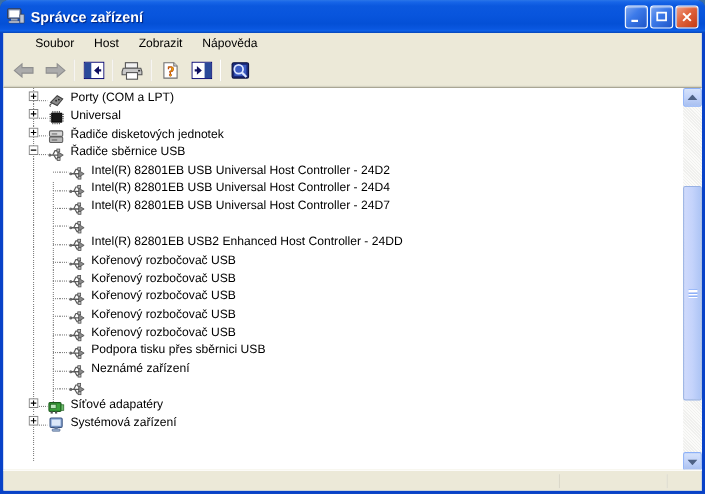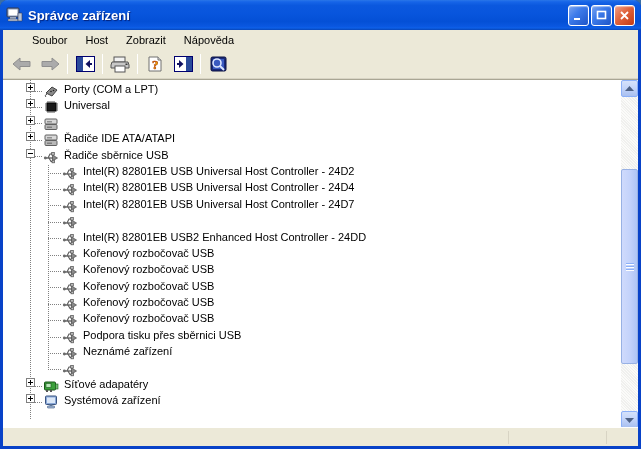--- a/index.html
+++ b/index.html
@@ -263,298 +263,280 @@
             </span>
       <span class="hconn"></span>
       <span class="tree-icon">
               <svg width="16" height="16" viewBox="0 0 16 16">
                 <rect x="2" y="3" width="12" height="5" rx="1" fill="#d8d8d8" stroke="#606060"></rect>
                 <rect x="2" y="8.5" width="12" height="5" rx="1" fill="#b8b8b8" stroke="#606060"></rect>
                 <rect x="4" y="5" width="5" height="1.5" fill="#909090"></rect>
                 <rect x="4" y="10.5" width="5" height="1.5" fill="#808080"></rect>
               </svg>
             </span>
+      <span class="tree-label">Řadiče disketových jednotek</span>
+    </div>
+          <div class="tree-row l0">
+      <span class="expand-box">
+              <svg width="9" height="9" viewBox="0 0 9 9">
+                <rect x="0.5" y="0.5" width="8" height="8" fill="#fff" stroke="#808080"></rect>
+                <line x1="2" y1="4.5" x2="7" y2="4.5" stroke="#000"></line>
+              </svg>
+            </span>
+      <span class="hconn"></span>
+      <span class="tree-icon">
+              <svg width="16" height="16" viewBox="0 0 16 16">
+                <circle cx="2.3" cy="9" r="1.4" fill="#6a6a6a"></circle>
+                <path d="M3 9 H10" stroke="#5a5a5a" stroke-width="1.3" fill="none"></path>
+                <path d="M9.5 6 L14.5 9 L9.5 12 Z" fill="#8a8a8a" stroke="#4a4a4a" stroke-width="0.7"></path>
+                <path d="M5 9 L7 5 H9" stroke="#5a5a5a" stroke-width="1.1" fill="none"></path>
+                <rect x="8.7" y="3.5" width="2.6" height="2.6" fill="#c0c0c0" stroke="#4a4a4a" stroke-width="0.7"></rect>
+                <path d="M6 9 L8 12.5 H9.5" stroke="#5a5a5a" stroke-width="1.1" fill="none"></path>
+                <rect x="9" y="11.2" width="2.6" height="2.6" fill="#c0c0c0" stroke="#4a4a4a" stroke-width="0.7"></rect>
+              </svg>
+            </span>
+      <span class="tree-label">Řadiče sběrnice USB</span>
+    </div>
+          <div class="tree-row l1">
+
+      <span class="hconn"></span>
+      <span class="tree-icon">
+              <svg width="16" height="16" viewBox="0 0 16 16">
+                <circle cx="2.3" cy="9" r="1.4" fill="#6a6a6a"></circle>
+                <path d="M3 9 H10" stroke="#5a5a5a" stroke-width="1.3" fill="none"></path>
+                <path d="M9.5 6 L14.5 9 L9.5 12 Z" fill="#8a8a8a" stroke="#4a4a4a" stroke-width="0.7"></path>
+                <path d="M5 9 L7 5 H9" stroke="#5a5a5a" stroke-width="1.1" fill="none"></path>
+                <rect x="8.7" y="3.5" width="2.6" height="2.6" fill="#c0c0c0" stroke="#4a4a4a" stroke-width="0.7"></rect>
+                <path d="M6 9 L8 12.5 H9.5" stroke="#5a5a5a" stroke-width="1.1" fill="none"></path>
+                <rect x="9" y="11.2" width="2.6" height="2.6" fill="#c0c0c0" stroke="#4a4a4a" stroke-width="0.7"></rect>
+              </svg>
+            </span>
+      <span class="tree-label">Intel(R) 82801EB USB Universal Host Controller - 24D2</span>
+    </div>
+          <div class="tree-row l1">
+
+      <span class="hconn"></span>
+      <span class="tree-icon">
+              <svg width="16" height="16" viewBox="0 0 16 16">
+                <circle cx="2.3" cy="9" r="1.4" fill="#6a6a6a"></circle>
+                <path d="M3 9 H10" stroke="#5a5a5a" stroke-width="1.3" fill="none"></path>
+                <path d="M9.5 6 L14.5 9 L9.5 12 Z" fill="#8a8a8a" stroke="#4a4a4a" stroke-width="0.7"></path>
+                <path d="M5 9 L7 5 H9" stroke="#5a5a5a" stroke-width="1.1" fill="none"></path>
+                <rect x="8.7" y="3.5" width="2.6" height="2.6" fill="#c0c0c0" stroke="#4a4a4a" stroke-width="0.7"></rect>
+                <path d="M6 9 L8 12.5 H9.5" stroke="#5a5a5a" stroke-width="1.1" fill="none"></path>
+                <rect x="9" y="11.2" width="2.6" height="2.6" fill="#c0c0c0" stroke="#4a4a4a" stroke-width="0.7"></rect>
+              </svg>
+            </span>
+      <span class="tree-label">Intel(R) 82801EB USB Universal Host Controller - 24D4</span>
+    </div>
+          <div class="tree-row l1">
+
+      <span class="hconn"></span>
+      <span class="tree-icon">
+              <svg width="16" height="16" viewBox="0 0 16 16">
+                <circle cx="2.3" cy="9" r="1.4" fill="#6a6a6a"></circle>
+                <path d="M3 9 H10" stroke="#5a5a5a" stroke-width="1.3" fill="none"></path>
+                <path d="M9.5 6 L14.5 9 L9.5 12 Z" fill="#8a8a8a" stroke="#4a4a4a" stroke-width="0.7"></path>
+                <path d="M5 9 L7 5 H9" stroke="#5a5a5a" stroke-width="1.1" fill="none"></path>
+                <rect x="8.7" y="3.5" width="2.6" height="2.6" fill="#c0c0c0" stroke="#4a4a4a" stroke-width="0.7"></rect>
+                <path d="M6 9 L8 12.5 H9.5" stroke="#5a5a5a" stroke-width="1.1" fill="none"></path>
+                <rect x="9" y="11.2" width="2.6" height="2.6" fill="#c0c0c0" stroke="#4a4a4a" stroke-width="0.7"></rect>
+              </svg>
+            </span>
+      <span class="tree-label">Intel(R) 82801EB USB Universal Host Controller - 24D7</span>
+    </div>
+          <div class="tree-row l1">
+
+      <span class="hconn"></span>
+      <span class="tree-icon">
+              <svg width="16" height="16" viewBox="0 0 16 16">
+                <circle cx="2.3" cy="9" r="1.4" fill="#6a6a6a"></circle>
+                <path d="M3 9 H10" stroke="#5a5a5a" stroke-width="1.3" fill="none"></path>
+                <path d="M9.5 6 L14.5 9 L9.5 12 Z" fill="#8a8a8a" stroke="#4a4a4a" stroke-width="0.7"></path>
+                <path d="M5 9 L7 5 H9" stroke="#5a5a5a" stroke-width="1.1" fill="none"></path>
+                <rect x="8.7" y="3.5" width="2.6" height="2.6" fill="#c0c0c0" stroke="#4a4a4a" stroke-width="0.7"></rect>
+                <path d="M6 9 L8 12.5 H9.5" stroke="#5a5a5a" stroke-width="1.1" fill="none"></path>
+                <rect x="9" y="11.2" width="2.6" height="2.6" fill="#c0c0c0" stroke="#4a4a4a" stroke-width="0.7"></rect>
+              </svg>
+            </span>
+    </div>
+          <div class="tree-row l1">
+
+      <span class="hconn"></span>
+      <span class="tree-icon">
+              <svg width="16" height="16" viewBox="0 0 16 16">
+                <circle cx="2.3" cy="9" r="1.4" fill="#6a6a6a"></circle>
+                <path d="M3 9 H10" stroke="#5a5a5a" stroke-width="1.3" fill="none"></path>
+                <path d="M9.5 6 L14.5 9 L9.5 12 Z" fill="#8a8a8a" stroke="#4a4a4a" stroke-width="0.7"></path>
+                <path d="M5 9 L7 5 H9" stroke="#5a5a5a" stroke-width="1.1" fill="none"></path>
+                <rect x="8.7" y="3.5" width="2.6" height="2.6" fill="#c0c0c0" stroke="#4a4a4a" stroke-width="0.7"></rect>
+                <path d="M6 9 L8 12.5 H9.5" stroke="#5a5a5a" stroke-width="1.1" fill="none"></path>
+                <rect x="9" y="11.2" width="2.6" height="2.6" fill="#c0c0c0" stroke="#4a4a4a" stroke-width="0.7"></rect>
+              </svg>
+            </span>
+      <span class="tree-label">Intel(R) 82801EB USB2 Enhanced Host Controller - 24DD</span>
+    </div>
+          <div class="tree-row l1">
+
+      <span class="hconn"></span>
+      <span class="tree-icon">
+              <svg width="16" height="16" viewBox="0 0 16 16">
+                <circle cx="2.3" cy="9" r="1.4" fill="#6a6a6a"></circle>
+                <path d="M3 9 H10" stroke="#5a5a5a" stroke-width="1.3" fill="none"></path>
+                <path d="M9.5 6 L14.5 9 L9.5 12 Z" fill="#8a8a8a" stroke="#4a4a4a" stroke-width="0.7"></path>
+                <path d="M5 9 L7 5 H9" stroke="#5a5a5a" stroke-width="1.1" fill="none"></path>
+                <rect x="8.7" y="3.5" width="2.6" height="2.6" fill="#c0c0c0" stroke="#4a4a4a" stroke-width="0.7"></rect>
+                <path d="M6 9 L8 12.5 H9.5" stroke="#5a5a5a" stroke-width="1.1" fill="none"></path>
+                <rect x="9" y="11.2" width="2.6" height="2.6" fill="#c0c0c0" stroke="#4a4a4a" stroke-width="0.7"></rect>
+              </svg>
+            </span>
+      <span class="tree-label">Kořenový rozbočovač USB</span>
+    </div>
+          <div class="tree-row l1">
+
+      <span class="hconn"></span>
+      <span class="tree-icon">
+              <svg width="16" height="16" viewBox="0 0 16 16">
+                <circle cx="2.3" cy="9" r="1.4" fill="#6a6a6a"></circle>
+                <path d="M3 9 H10" stroke="#5a5a5a" stroke-width="1.3" fill="none"></path>
+                <path d="M9.5 6 L14.5 9 L9.5 12 Z" fill="#8a8a8a" stroke="#4a4a4a" stroke-width="0.7"></path>
+                <path d="M5 9 L7 5 H9" stroke="#5a5a5a" stroke-width="1.1" fill="none"></path>
+                <rect x="8.7" y="3.5" width="2.6" height="2.6" fill="#c0c0c0" stroke="#4a4a4a" stroke-width="0.7"></rect>
+                <path d="M6 9 L8 12.5 H9.5" stroke="#5a5a5a" stroke-width="1.1" fill="none"></path>
+                <rect x="9" y="11.2" width="2.6" height="2.6" fill="#c0c0c0" stroke="#4a4a4a" stroke-width="0.7"></rect>
+              </svg>
+            </span>
+      <span class="tree-label">Kořenový rozbočovač USB</span>
+    </div>
+          <div class="tree-row l1">
+
+      <span class="hconn"></span>
+      <span class="tree-icon">
+              <svg width="16" height="16" viewBox="0 0 16 16">
+                <circle cx="2.3" cy="9" r="1.4" fill="#6a6a6a"></circle>
+                <path d="M3 9 H10" stroke="#5a5a5a" stroke-width="1.3" fill="none"></path>
+                <path d="M9.5 6 L14.5 9 L9.5 12 Z" fill="#8a8a8a" stroke="#4a4a4a" stroke-width="0.7"></path>
+                <path d="M5 9 L7 5 H9" stroke="#5a5a5a" stroke-width="1.1" fill="none"></path>
+                <rect x="8.7" y="3.5" width="2.6" height="2.6" fill="#c0c0c0" stroke="#4a4a4a" stroke-width="0.7"></rect>
+                <path d="M6 9 L8 12.5 H9.5" stroke="#5a5a5a" stroke-width="1.1" fill="none"></path>
+                <rect x="9" y="11.2" width="2.6" height="2.6" fill="#c0c0c0" stroke="#4a4a4a" stroke-width="0.7"></rect>
+              </svg>
+            </span>
+      <span class="tree-label">Kořenový rozbočovač USB</span>
+    </div>
+          <div class="tree-row l1">
+
+      <span class="hconn"></span>
+      <span class="tree-icon">
+              <svg width="16" height="16" viewBox="0 0 16 16">
+                <circle cx="2.3" cy="9" r="1.4" fill="#6a6a6a"></circle>
+                <path d="M3 9 H10" stroke="#5a5a5a" stroke-width="1.3" fill="none"></path>
+                <path d="M9.5 6 L14.5 9 L9.5 12 Z" fill="#8a8a8a" stroke="#4a4a4a" stroke-width="0.7"></path>
+                <path d="M5 9 L7 5 H9" stroke="#5a5a5a" stroke-width="1.1" fill="none"></path>
+                <rect x="8.7" y="3.5" width="2.6" height="2.6" fill="#c0c0c0" stroke="#4a4a4a" stroke-width="0.7"></rect>
+                <path d="M6 9 L8 12.5 H9.5" stroke="#5a5a5a" stroke-width="1.1" fill="none"></path>
+                <rect x="9" y="11.2" width="2.6" height="2.6" fill="#c0c0c0" stroke="#4a4a4a" stroke-width="0.7"></rect>
+              </svg>
+            </span>
+      <span class="tree-label">Kořenový rozbočovač USB</span>
+    </div>
+          <div class="tree-row l1">
+
+      <span class="hconn"></span>
+      <span class="tree-icon">
+              <svg width="16" height="16" viewBox="0 0 16 16">
+                <circle cx="2.3" cy="9" r="1.4" fill="#6a6a6a"></circle>
+                <path d="M3 9 H10" stroke="#5a5a5a" stroke-width="1.3" fill="none"></path>
+                <path d="M9.5 6 L14.5 9 L9.5 12 Z" fill="#8a8a8a" stroke="#4a4a4a" stroke-width="0.7"></path>
+                <path d="M5 9 L7 5 H9" stroke="#5a5a5a" stroke-width="1.1" fill="none"></path>
+                <rect x="8.7" y="3.5" width="2.6" height="2.6" fill="#c0c0c0" stroke="#4a4a4a" stroke-width="0.7"></rect>
+                <path d="M6 9 L8 12.5 H9.5" stroke="#5a5a5a" stroke-width="1.1" fill="none"></path>
+                <rect x="9" y="11.2" width="2.6" height="2.6" fill="#c0c0c0" stroke="#4a4a4a" stroke-width="0.7"></rect>
+              </svg>
+            </span>
+      <span class="tree-label">Kořenový rozbočovač USB</span>
+    </div>
+          <div class="tree-row l1">
+
+      <span class="hconn"></span>
+      <span class="tree-icon">
+              <svg width="16" height="16" viewBox="0 0 16 16">
+                <circle cx="2.3" cy="9" r="1.4" fill="#6a6a6a"></circle>
+                <path d="M3 9 H10" stroke="#5a5a5a" stroke-width="1.3" fill="none"></path>
+                <path d="M9.5 6 L14.5 9 L9.5 12 Z" fill="#8a8a8a" stroke="#4a4a4a" stroke-width="0.7"></path>
+                <path d="M5 9 L7 5 H9" stroke="#5a5a5a" stroke-width="1.1" fill="none"></path>
+                <rect x="8.7" y="3.5" width="2.6" height="2.6" fill="#c0c0c0" stroke="#4a4a4a" stroke-width="0.7"></rect>
+                <path d="M6 9 L8 12.5 H9.5" stroke="#5a5a5a" stroke-width="1.1" fill="none"></path>
+                <rect x="9" y="11.2" width="2.6" height="2.6" fill="#c0c0c0" stroke="#4a4a4a" stroke-width="0.7"></rect>
+              </svg>
+            </span>
+      <span class="tree-label">Podpora tisku přes sběrnici USB</span>
+    </div>
+          <div class="tree-row l1">
+
+      <span class="hconn"></span>
+      <span class="tree-icon">
+              <svg width="16" height="16" viewBox="0 0 16 16">
+                <circle cx="2.3" cy="9" r="1.4" fill="#6a6a6a"></circle>
+                <path d="M3 9 H10" stroke="#5a5a5a" stroke-width="1.3" fill="none"></path>
+                <path d="M9.5 6 L14.5 9 L9.5 12 Z" fill="#8a8a8a" stroke="#4a4a4a" stroke-width="0.7"></path>
+                <path d="M5 9 L7 5 H9" stroke="#5a5a5a" stroke-width="1.1" fill="none"></path>
+                <rect x="8.7" y="3.5" width="2.6" height="2.6" fill="#c0c0c0" stroke="#4a4a4a" stroke-width="0.7"></rect>
+                <path d="M6 9 L8 12.5 H9.5" stroke="#5a5a5a" stroke-width="1.1" fill="none"></path>
+                <rect x="9" y="11.2" width="2.6" height="2.6" fill="#c0c0c0" stroke="#4a4a4a" stroke-width="0.7"></rect>
+              </svg>
+            </span>
+      <span class="tree-label">Neznámé zařízení</span>
+    </div>
+          <div class="tree-row l1">
+
+      <span class="hconn"></span>
+      <span class="tree-icon">
+              <svg width="16" height="16" viewBox="0 0 16 16">
+                <circle cx="2.3" cy="9" r="1.4" fill="#6a6a6a"></circle>
+                <path d="M3 9 H10" stroke="#5a5a5a" stroke-width="1.3" fill="none"></path>
+                <path d="M9.5 6 L14.5 9 L9.5 12 Z" fill="#8a8a8a" stroke="#4a4a4a" stroke-width="0.7"></path>
+                <path d="M5 9 L7 5 H9" stroke="#5a5a5a" stroke-width="1.1" fill="none"></path>
+                <rect x="8.7" y="3.5" width="2.6" height="2.6" fill="#c0c0c0" stroke="#4a4a4a" stroke-width="0.7"></rect>
+                <path d="M6 9 L8 12.5 H9.5" stroke="#5a5a5a" stroke-width="1.1" fill="none"></path>
+                <rect x="9" y="11.2" width="2.6" height="2.6" fill="#c0c0c0" stroke="#4a4a4a" stroke-width="0.7"></rect>
+              </svg>
+            </span>
     </div>
           <div class="tree-row l0">
       <span class="expand-box">
               <svg width="9" height="9" viewBox="0 0 9 9">
                 <rect x="0.5" y="0.5" width="8" height="8" fill="#fff" stroke="#808080"></rect>
                 <line x1="2" y1="4.5" x2="7" y2="4.5" stroke="#000"></line>
                 <line x1="4.5" y1="2" x2="4.5" y2="7" stroke="#000"></line>
               </svg>
             </span>
       <span class="hconn"></span>
       <span class="tree-icon">
               <svg width="16" height="16" viewBox="0 0 16 16">
-                <rect x="2" y="3" width="12" height="5" rx="1" fill="#d8d8d8" stroke="#606060"></rect>
-                <rect x="2" y="8.5" width="12" height="5" rx="1" fill="#b8b8b8" stroke="#606060"></rect>
-                <rect x="4" y="5" width="5" height="1.5" fill="#909090"></rect>
-                <rect x="4" y="10.5" width="5" height="1.5" fill="#808080"></rect>
-              </svg>
-            </span>
-      <span class="tree-label">Řadiče IDE ATA/ATAPI</span>
-    </div>
-          <div class="tree-row l0">
-      <span class="expand-box">
-              <svg width="9" height="9" viewBox="0 0 9 9">
-                <rect x="0.5" y="0.5" width="8" height="8" fill="#fff" stroke="#808080"></rect>
-                <line x1="2" y1="4.5" x2="7" y2="4.5" stroke="#000"></line>
-              </svg>
-            </span>
-      <span class="hconn"></span>
-      <span class="tree-icon">
-              <svg width="16" height="16" viewBox="0 0 16 16">
-                <circle cx="2.3" cy="9" r="1.4" fill="#6a6a6a"></circle>
-                <path d="M3 9 H10" stroke="#5a5a5a" stroke-width="1.3" fill="none"></path>
-                <path d="M9.5 6 L14.5 9 L9.5 12 Z" fill="#8a8a8a" stroke="#4a4a4a" stroke-width="0.7"></path>
-                <path d="M5 9 L7 5 H9" stroke="#5a5a5a" stroke-width="1.1" fill="none"></path>
-                <rect x="8.7" y="3.5" width="2.6" height="2.6" fill="#c0c0c0" stroke="#4a4a4a" stroke-width="0.7"></rect>
-                <path d="M6 9 L8 12.5 H9.5" stroke="#5a5a5a" stroke-width="1.1" fill="none"></path>
-                <rect x="9" y="11.2" width="2.6" height="2.6" fill="#c0c0c0" stroke="#4a4a4a" stroke-width="0.7"></rect>
-              </svg>
-            </span>
-      <span class="tree-label">Řadiče sběrnice USB</span>
-    </div>
-          <div class="tree-row l1">
-
-      <span class="hconn"></span>
-      <span class="tree-icon">
-              <svg width="16" height="16" viewBox="0 0 16 16">
-                <circle cx="2.3" cy="9" r="1.4" fill="#6a6a6a"></circle>
-                <path d="M3 9 H10" stroke="#5a5a5a" stroke-width="1.3" fill="none"></path>
-                <path d="M9.5 6 L14.5 9 L9.5 12 Z" fill="#8a8a8a" stroke="#4a4a4a" stroke-width="0.7"></path>
-                <path d="M5 9 L7 5 H9" stroke="#5a5a5a" stroke-width="1.1" fill="none"></path>
-                <rect x="8.7" y="3.5" width="2.6" height="2.6" fill="#c0c0c0" stroke="#4a4a4a" stroke-width="0.7"></rect>
-                <path d="M6 9 L8 12.5 H9.5" stroke="#5a5a5a" stroke-width="1.1" fill="none"></path>
-                <rect x="9" y="11.2" width="2.6" height="2.6" fill="#c0c0c0" stroke="#4a4a4a" stroke-width="0.7"></rect>
-              </svg>
-            </span>
-      <span class="tree-label">Intel(R) 82801EB USB Universal Host Controller - 24D2</span>
-    </div>
-          <div class="tree-row l1">
-
-      <span class="hconn"></span>
-      <span class="tree-icon">
-              <svg width="16" height="16" viewBox="0 0 16 16">
-                <circle cx="2.3" cy="9" r="1.4" fill="#6a6a6a"></circle>
-                <path d="M3 9 H10" stroke="#5a5a5a" stroke-width="1.3" fill="none"></path>
-                <path d="M9.5 6 L14.5 9 L9.5 12 Z" fill="#8a8a8a" stroke="#4a4a4a" stroke-width="0.7"></path>
-                <path d="M5 9 L7 5 H9" stroke="#5a5a5a" stroke-width="1.1" fill="none"></path>
-                <rect x="8.7" y="3.5" width="2.6" height="2.6" fill="#c0c0c0" stroke="#4a4a4a" stroke-width="0.7"></rect>
-                <path d="M6 9 L8 12.5 H9.5" stroke="#5a5a5a" stroke-width="1.1" fill="none"></path>
-                <rect x="9" y="11.2" width="2.6" height="2.6" fill="#c0c0c0" stroke="#4a4a4a" stroke-width="0.7"></rect>
-              </svg>
-            </span>
-      <span class="tree-label">Intel(R) 82801EB USB Universal Host Controller - 24D4</span>
-    </div>
-          <div class="tree-row l1">
-
-      <span class="hconn"></span>
-      <span class="tree-icon">
-              <svg width="16" height="16" viewBox="0 0 16 16">
-                <circle cx="2.3" cy="9" r="1.4" fill="#6a6a6a"></circle>
-                <path d="M3 9 H10" stroke="#5a5a5a" stroke-width="1.3" fill="none"></path>
-                <path d="M9.5 6 L14.5 9 L9.5 12 Z" fill="#8a8a8a" stroke="#4a4a4a" stroke-width="0.7"></path>
-                <path d="M5 9 L7 5 H9" stroke="#5a5a5a" stroke-width="1.1" fill="none"></path>
-                <rect x="8.7" y="3.5" width="2.6" height="2.6" fill="#c0c0c0" stroke="#4a4a4a" stroke-width="0.7"></rect>
-                <path d="M6 9 L8 12.5 H9.5" stroke="#5a5a5a" stroke-width="1.1" fill="none"></path>
-                <rect x="9" y="11.2" width="2.6" height="2.6" fill="#c0c0c0" stroke="#4a4a4a" stroke-width="0.7"></rect>
-              </svg>
-            </span>
-      <span class="tree-label">Intel(R) 82801EB USB Universal Host Controller - 24D7</span>
-    </div>
-          <div class="tree-row l1">
-
-      <span class="hconn"></span>
-      <span class="tree-icon">
-              <svg width="16" height="16" viewBox="0 0 16 16">
-                <circle cx="2.3" cy="9" r="1.4" fill="#6a6a6a"></circle>
-                <path d="M3 9 H10" stroke="#5a5a5a" stroke-width="1.3" fill="none"></path>
-                <path d="M9.5 6 L14.5 9 L9.5 12 Z" fill="#8a8a8a" stroke="#4a4a4a" stroke-width="0.7"></path>
-                <path d="M5 9 L7 5 H9" stroke="#5a5a5a" stroke-width="1.1" fill="none"></path>
-                <rect x="8.7" y="3.5" width="2.6" height="2.6" fill="#c0c0c0" stroke="#4a4a4a" stroke-width="0.7"></rect>
-                <path d="M6 9 L8 12.5 H9.5" stroke="#5a5a5a" stroke-width="1.1" fill="none"></path>
-                <rect x="9" y="11.2" width="2.6" height="2.6" fill="#c0c0c0" stroke="#4a4a4a" stroke-width="0.7"></rect>
-              </svg>
-            </span>
-    </div>
-          <div class="tree-row l1">
-
-      <span class="hconn"></span>
-      <span class="tree-icon">
-              <svg width="16" height="16" viewBox="0 0 16 16">
-                <circle cx="2.3" cy="9" r="1.4" fill="#6a6a6a"></circle>
-                <path d="M3 9 H10" stroke="#5a5a5a" stroke-width="1.3" fill="none"></path>
-                <path d="M9.5 6 L14.5 9 L9.5 12 Z" fill="#8a8a8a" stroke="#4a4a4a" stroke-width="0.7"></path>
-                <path d="M5 9 L7 5 H9" stroke="#5a5a5a" stroke-width="1.1" fill="none"></path>
-                <rect x="8.7" y="3.5" width="2.6" height="2.6" fill="#c0c0c0" stroke="#4a4a4a" stroke-width="0.7"></rect>
-                <path d="M6 9 L8 12.5 H9.5" stroke="#5a5a5a" stroke-width="1.1" fill="none"></path>
-                <rect x="9" y="11.2" width="2.6" height="2.6" fill="#c0c0c0" stroke="#4a4a4a" stroke-width="0.7"></rect>
-              </svg>
-            </span>
-      <span class="tree-label">Intel(R) 82801EB USB2 Enhanced Host Controller - 24DD</span>
-    </div>
-          <div class="tree-row l1">
-
-      <span class="hconn"></span>
-      <span class="tree-icon">
-              <svg width="16" height="16" viewBox="0 0 16 16">
-                <circle cx="2.3" cy="9" r="1.4" fill="#6a6a6a"></circle>
-                <path d="M3 9 H10" stroke="#5a5a5a" stroke-width="1.3" fill="none"></path>
-                <path d="M9.5 6 L14.5 9 L9.5 12 Z" fill="#8a8a8a" stroke="#4a4a4a" stroke-width="0.7"></path>
-                <path d="M5 9 L7 5 H9" stroke="#5a5a5a" stroke-width="1.1" fill="none"></path>
-                <rect x="8.7" y="3.5" width="2.6" height="2.6" fill="#c0c0c0" stroke="#4a4a4a" stroke-width="0.7"></rect>
-                <path d="M6 9 L8 12.5 H9.5" stroke="#5a5a5a" stroke-width="1.1" fill="none"></path>
-                <rect x="9" y="11.2" width="2.6" height="2.6" fill="#c0c0c0" stroke="#4a4a4a" stroke-width="0.7"></rect>
-              </svg>
-            </span>
-      <span class="tree-label">Kořenový rozbočovač USB</span>
-    </div>
-          <div class="tree-row l1">
-
-      <span class="hconn"></span>
-      <span class="tree-icon">
-              <svg width="16" height="16" viewBox="0 0 16 16">
-                <circle cx="2.3" cy="9" r="1.4" fill="#6a6a6a"></circle>
-                <path d="M3 9 H10" stroke="#5a5a5a" stroke-width="1.3" fill="none"></path>
-                <path d="M9.5 6 L14.5 9 L9.5 12 Z" fill="#8a8a8a" stroke="#4a4a4a" stroke-width="0.7"></path>
-                <path d="M5 9 L7 5 H9" stroke="#5a5a5a" stroke-width="1.1" fill="none"></path>
-                <rect x="8.7" y="3.5" width="2.6" height="2.6" fill="#c0c0c0" stroke="#4a4a4a" stroke-width="0.7"></rect>
-                <path d="M6 9 L8 12.5 H9.5" stroke="#5a5a5a" stroke-width="1.1" fill="none"></path>
-                <rect x="9" y="11.2" width="2.6" height="2.6" fill="#c0c0c0" stroke="#4a4a4a" stroke-width="0.7"></rect>
-              </svg>
-            </span>
-      <span class="tree-label">Kořenový rozbočovač USB</span>
-    </div>
-          <div class="tree-row l1">
-
-      <span class="hconn"></span>
-      <span class="tree-icon">
-              <svg width="16" height="16" viewBox="0 0 16 16">
-                <circle cx="2.3" cy="9" r="1.4" fill="#6a6a6a"></circle>
-                <path d="M3 9 H10" stroke="#5a5a5a" stroke-width="1.3" fill="none"></path>
-                <path d="M9.5 6 L14.5 9 L9.5 12 Z" fill="#8a8a8a" stroke="#4a4a4a" stroke-width="0.7"></path>
-                <path d="M5 9 L7 5 H9" stroke="#5a5a5a" stroke-width="1.1" fill="none"></path>
-                <rect x="8.7" y="3.5" width="2.6" height="2.6" fill="#c0c0c0" stroke="#4a4a4a" stroke-width="0.7"></rect>
-                <path d="M6 9 L8 12.5 H9.5" stroke="#5a5a5a" stroke-width="1.1" fill="none"></path>
-                <rect x="9" y="11.2" width="2.6" height="2.6" fill="#c0c0c0" stroke="#4a4a4a" stroke-width="0.7"></rect>
-              </svg>
-            </span>
-      <span class="tree-label">Kořenový rozbočovač USB</span>
-    </div>
-          <div class="tree-row l1">
-
-      <span class="hconn"></span>
-      <span class="tree-icon">
-              <svg width="16" height="16" viewBox="0 0 16 16">
-                <circle cx="2.3" cy="9" r="1.4" fill="#6a6a6a"></circle>
-                <path d="M3 9 H10" stroke="#5a5a5a" stroke-width="1.3" fill="none"></path>
-                <path d="M9.5 6 L14.5 9 L9.5 12 Z" fill="#8a8a8a" stroke="#4a4a4a" stroke-width="0.7"></path>
-                <path d="M5 9 L7 5 H9" stroke="#5a5a5a" stroke-width="1.1" fill="none"></path>
-                <rect x="8.7" y="3.5" width="2.6" height="2.6" fill="#c0c0c0" stroke="#4a4a4a" stroke-width="0.7"></rect>
-                <path d="M6 9 L8 12.5 H9.5" stroke="#5a5a5a" stroke-width="1.1" fill="none"></path>
-                <rect x="9" y="11.2" width="2.6" height="2.6" fill="#c0c0c0" stroke="#4a4a4a" stroke-width="0.7"></rect>
-              </svg>
-            </span>
-      <span class="tree-label">Kořenový rozbočovač USB</span>
-    </div>
-          <div class="tree-row l1">
-
-      <span class="hconn"></span>
-      <span class="tree-icon">
-              <svg width="16" height="16" viewBox="0 0 16 16">
-                <circle cx="2.3" cy="9" r="1.4" fill="#6a6a6a"></circle>
-                <path d="M3 9 H10" stroke="#5a5a5a" stroke-width="1.3" fill="none"></path>
-                <path d="M9.5 6 L14.5 9 L9.5 12 Z" fill="#8a8a8a" stroke="#4a4a4a" stroke-width="0.7"></path>
-                <path d="M5 9 L7 5 H9" stroke="#5a5a5a" stroke-width="1.1" fill="none"></path>
-                <rect x="8.7" y="3.5" width="2.6" height="2.6" fill="#c0c0c0" stroke="#4a4a4a" stroke-width="0.7"></rect>
-                <path d="M6 9 L8 12.5 H9.5" stroke="#5a5a5a" stroke-width="1.1" fill="none"></path>
-                <rect x="9" y="11.2" width="2.6" height="2.6" fill="#c0c0c0" stroke="#4a4a4a" stroke-width="0.7"></rect>
-              </svg>
-            </span>
-      <span class="tree-label">Kořenový rozbočovač USB</span>
-    </div>
-          <div class="tree-row l1">
-
-      <span class="hconn"></span>
-      <span class="tree-icon">
-              <svg width="16" height="16" viewBox="0 0 16 16">
-                <circle cx="2.3" cy="9" r="1.4" fill="#6a6a6a"></circle>
-                <path d="M3 9 H10" stroke="#5a5a5a" stroke-width="1.3" fill="none"></path>
-                <path d="M9.5 6 L14.5 9 L9.5 12 Z" fill="#8a8a8a" stroke="#4a4a4a" stroke-width="0.7"></path>
-                <path d="M5 9 L7 5 H9" stroke="#5a5a5a" stroke-width="1.1" fill="none"></path>
-                <rect x="8.7" y="3.5" width="2.6" height="2.6" fill="#c0c0c0" stroke="#4a4a4a" stroke-width="0.7"></rect>
-                <path d="M6 9 L8 12.5 H9.5" stroke="#5a5a5a" stroke-width="1.1" fill="none"></path>
-                <rect x="9" y="11.2" width="2.6" height="2.6" fill="#c0c0c0" stroke="#4a4a4a" stroke-width="0.7"></rect>
-              </svg>
-            </span>
-      <span class="tree-label">Podpora tisku přes sběrnici USB</span>
-    </div>
-          <div class="tree-row l1">
-
-      <span class="hconn"></span>
-      <span class="tree-icon">
-              <svg width="16" height="16" viewBox="0 0 16 16">
-                <circle cx="2.3" cy="9" r="1.4" fill="#6a6a6a"></circle>
-                <path d="M3 9 H10" stroke="#5a5a5a" stroke-width="1.3" fill="none"></path>
-                <path d="M9.5 6 L14.5 9 L9.5 12 Z" fill="#8a8a8a" stroke="#4a4a4a" stroke-width="0.7"></path>
-                <path d="M5 9 L7 5 H9" stroke="#5a5a5a" stroke-width="1.1" fill="none"></path>
-                <rect x="8.7" y="3.5" width="2.6" height="2.6" fill="#c0c0c0" stroke="#4a4a4a" stroke-width="0.7"></rect>
-                <path d="M6 9 L8 12.5 H9.5" stroke="#5a5a5a" stroke-width="1.1" fill="none"></path>
-                <rect x="9" y="11.2" width="2.6" height="2.6" fill="#c0c0c0" stroke="#4a4a4a" stroke-width="0.7"></rect>
-              </svg>
-            </span>
-      <span class="tree-label">Neznámé zařízení</span>
-    </div>
-          <div class="tree-row l1">
-
-      <span class="hconn"></span>
-      <span class="tree-icon">
-              <svg width="16" height="16" viewBox="0 0 16 16">
-                <circle cx="2.3" cy="9" r="1.4" fill="#6a6a6a"></circle>
-                <path d="M3 9 H10" stroke="#5a5a5a" stroke-width="1.3" fill="none"></path>
-                <path d="M9.5 6 L14.5 9 L9.5 12 Z" fill="#8a8a8a" stroke="#4a4a4a" stroke-width="0.7"></path>
-                <path d="M5 9 L7 5 H9" stroke="#5a5a5a" stroke-width="1.1" fill="none"></path>
-                <rect x="8.7" y="3.5" width="2.6" height="2.6" fill="#c0c0c0" stroke="#4a4a4a" stroke-width="0.7"></rect>
-                <path d="M6 9 L8 12.5 H9.5" stroke="#5a5a5a" stroke-width="1.1" fill="none"></path>
-                <rect x="9" y="11.2" width="2.6" height="2.6" fill="#c0c0c0" stroke="#4a4a4a" stroke-width="0.7"></rect>
-              </svg>
-            </span>
+                <rect x="1.5" y="4" width="11" height="8" rx="1" fill="#3aa03a" stroke="#1a581a"></rect>
+                <rect x="3" y="5.5" width="5" height="4" fill="#bde8bd" stroke="#1a581a" stroke-width="0.6"></rect>
+                <rect x="12.5" y="6" width="2.5" height="5" fill="#70c070" stroke="#1a581a" stroke-width="0.6"></rect>
+                <rect x="3" y="12" width="2" height="2" fill="#555"></rect>
+                <rect x="7" y="12" width="2" height="2" fill="#555"></rect>
+              </svg>
+            </span>
+      <span class="tree-label">Síťové adapatéry</span>
     </div>
           <div class="tree-row l0">
       <span class="expand-box">
               <svg width="9" height="9" viewBox="0 0 9 9">
                 <rect x="0.5" y="0.5" width="8" height="8" fill="#fff" stroke="#808080"></rect>
                 <line x1="2" y1="4.5" x2="7" y2="4.5" stroke="#000"></line>
                 <line x1="4.5" y1="2" x2="4.5" y2="7" stroke="#000"></line>
               </svg>
             </span>
       <span class="hconn"></span>
       <span class="tree-icon">
               <svg width="16" height="16" viewBox="0 0 16 16">
-                <rect x="1.5" y="4" width="11" height="8" rx="1" fill="#3aa03a" stroke="#1a581a"></rect>
-                <rect x="3" y="5.5" width="5" height="4" fill="#bde8bd" stroke="#1a581a" stroke-width="0.6"></rect>
-                <rect x="12.5" y="6" width="2.5" height="5" fill="#70c070" stroke="#1a581a" stroke-width="0.6"></rect>
-                <rect x="3" y="12" width="2" height="2" fill="#555"></rect>
-                <rect x="7" y="12" width="2" height="2" fill="#555"></rect>
-              </svg>
-            </span>
-      <span class="tree-label">Síťové adapatéry</span>
-    </div>
-          <div class="tree-row l0">
-      <span class="expand-box">
-              <svg width="9" height="9" viewBox="0 0 9 9">
-                <rect x="0.5" y="0.5" width="8" height="8" fill="#fff" stroke="#808080"></rect>
-                <line x1="2" y1="4.5" x2="7" y2="4.5" stroke="#000"></line>
-                <line x1="4.5" y1="2" x2="4.5" y2="7" stroke="#000"></line>
-              </svg>
-            </span>
-      <span class="hconn"></span>
-      <span class="tree-icon">
-              <svg width="16" height="16" viewBox="0 0 16 16">
                 <rect x="2.5" y="2" width="11" height="8.5" rx="1" fill="#8aa8d8" stroke="#3a5480"></rect>
                 <rect x="4" y="3.5" width="8" height="5.5" fill="#dce8f8"></rect>
                 <rect x="6.5" y="10.5" width="3" height="1.5" fill="#7088a8"></rect>
                 <rect x="4.5" y="12" width="7" height="2" rx="0.5" fill="#a8bcd8" stroke="#3a5480" stroke-width="0.6"></rect>
               </svg>
             </span>
       <span class="tree-label">Systémová zařízení</span>
     </div>
         </div>
     </div>

